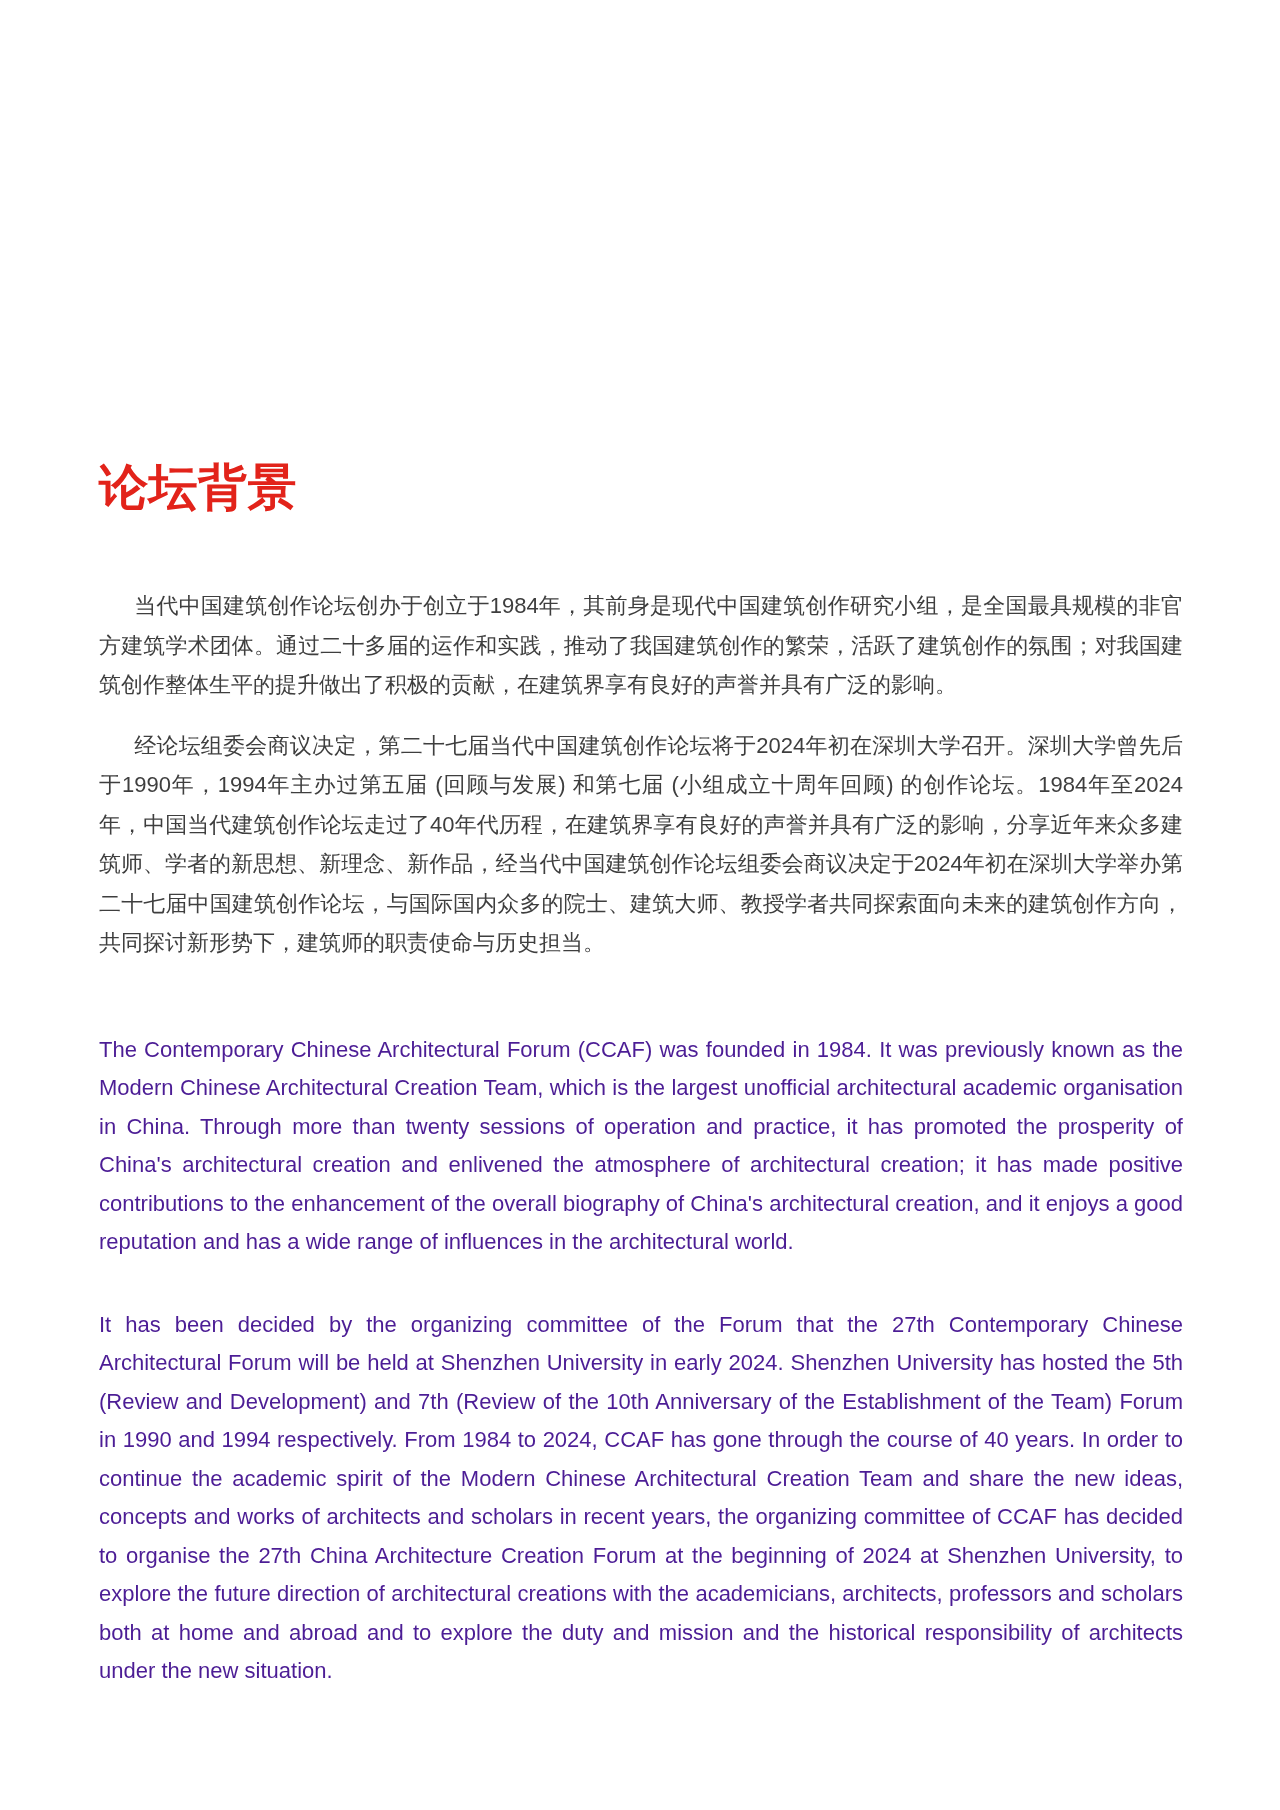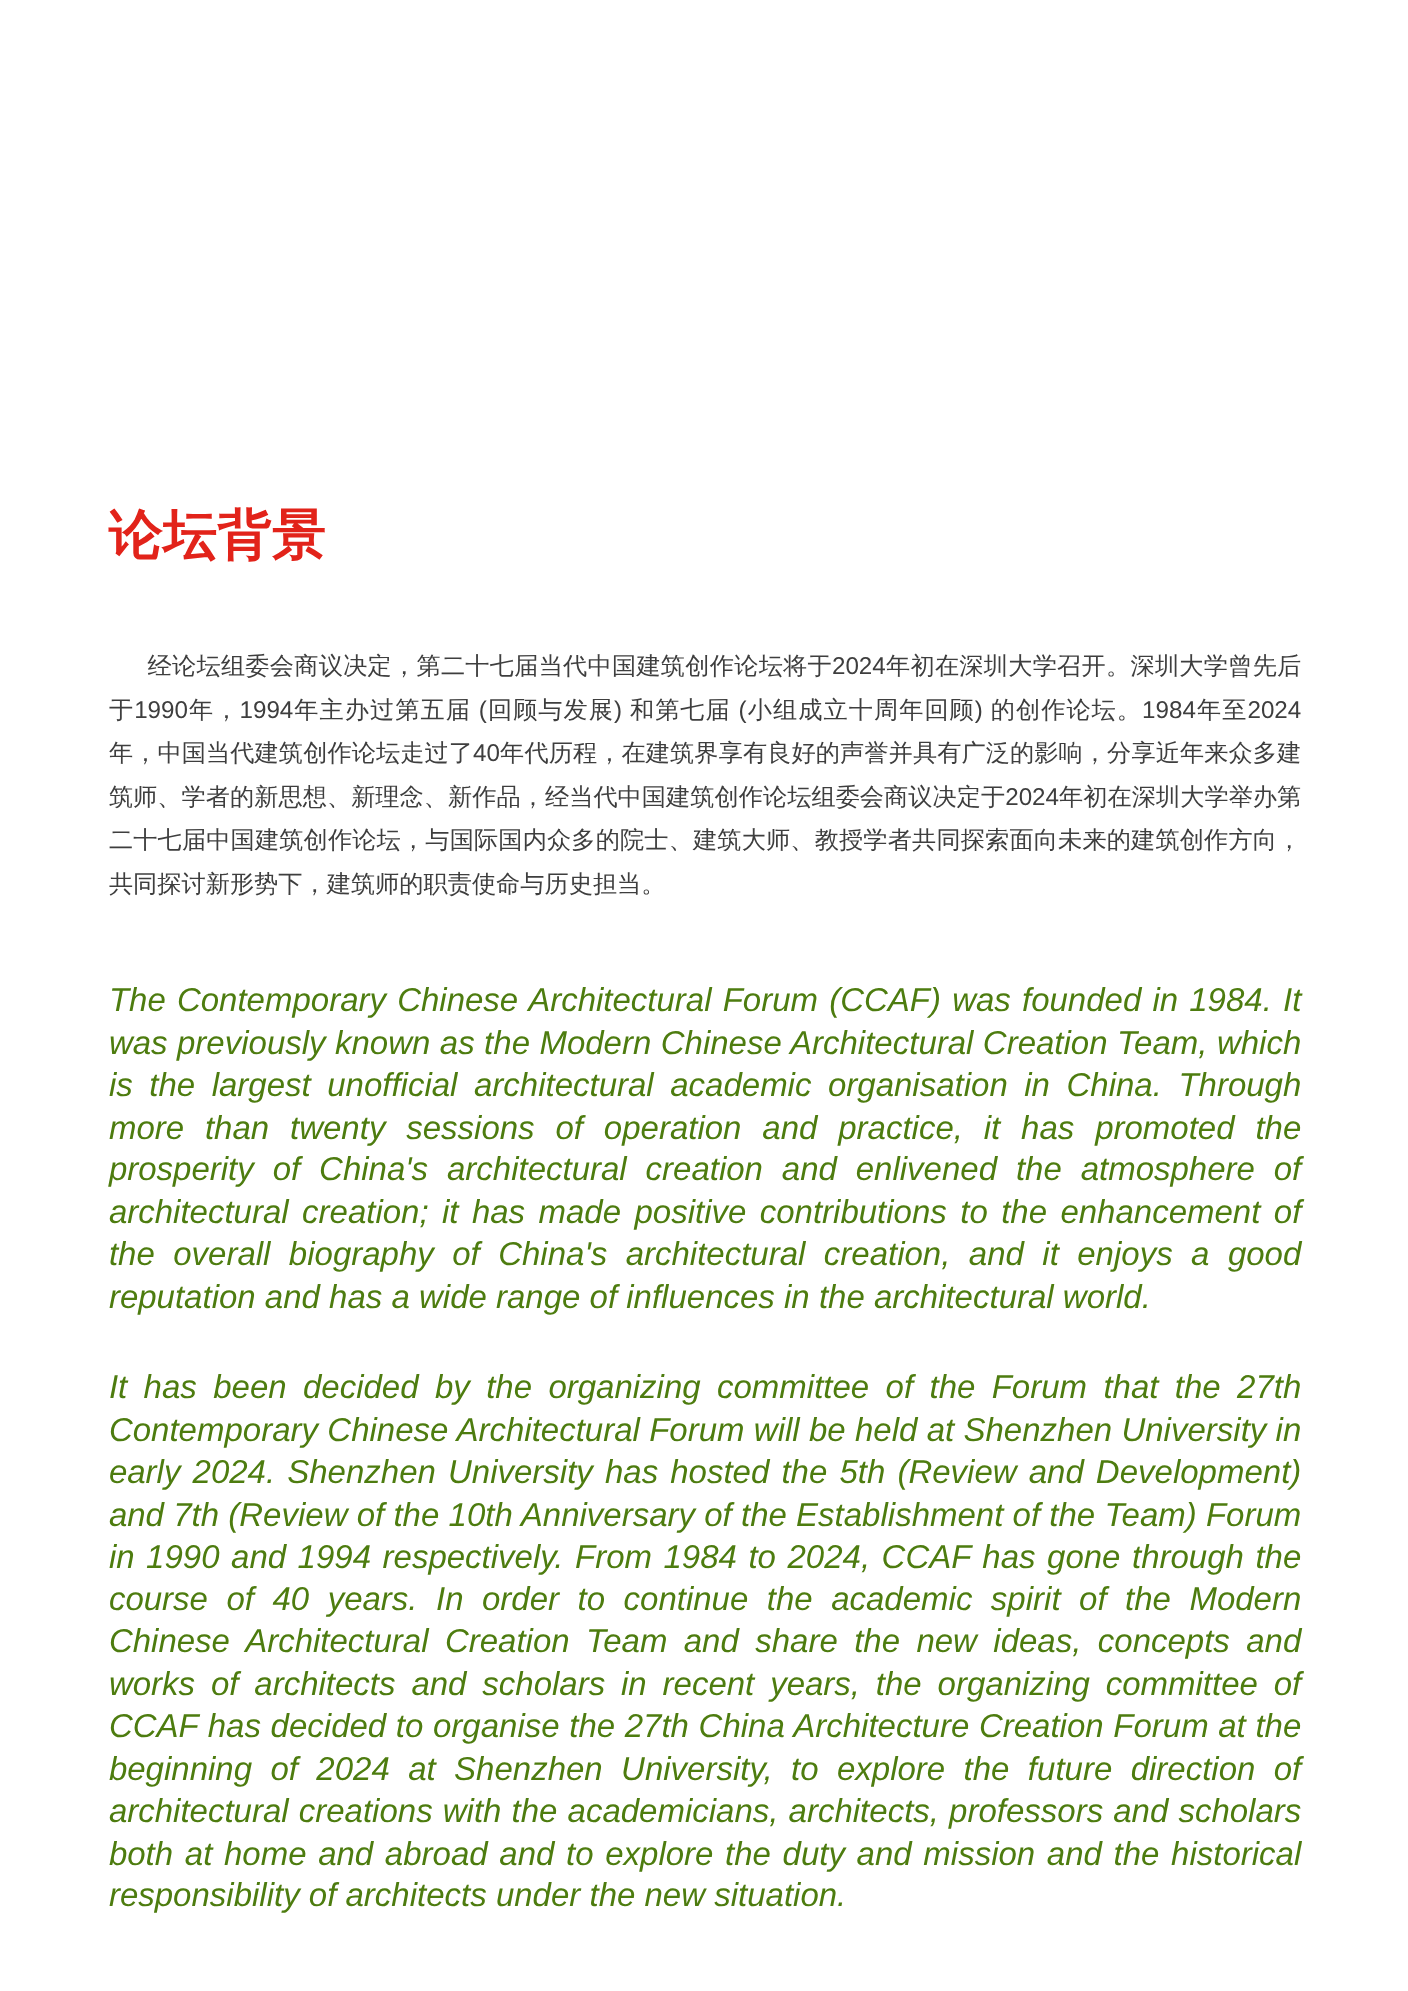--- a/index.html
+++ b/index.html
@@ -48,40 +48,40 @@
     text-indent: 1.6em;
     word-break: break-all;
   }
   .zh-section p:last-child { margin-bottom: 0; }
   
   .en-section {
     margin-top: 68px;
   }
   .en-section p {
     margin: 0 0 44px 0;
-    font-size: 30px;
+    font-size: 22px;
     line-height: 38.5px;
-    color: #4d7c0f;
+    color: #4c1d95;
     text-align: justify;
-    font-style: italic;
   }
   .en-section p:last-child { margin-bottom: 4px; }
 </style>
 </head>
 <body style="background: rgb(255, 255, 255);">
 
 <div class="page">
 
   <header class="section-header">
     <h1>
       <span class="title-zh">论坛背景</span>
     </h1>
   </header>
 
   <section class="zh-section">
+    <p>当代中国建筑创作论坛创办于创立于1984年，其前身是现代中国建筑创作研究小组，是全国最具规模的非官方建筑学术团体。通过二十多届的运作和实践，推动了我国建筑创作的繁荣，活跃了建筑创作的氛围；对我国建筑创作整体生平的提升做出了积极的贡献，在建筑界享有良好的声誉并具有广泛的影响。</p>
     <p>经论坛组委会商议决定，第二十七届当代中国建筑创作论坛将于2024年初在深圳大学召开。深圳大学曾先后于1990年，1994年主办过第五届 (回顾与发展) 和第七届 (小组成立十周年回顾) 的创作论坛。1984年至2024年，中国当代建筑创作论坛走过了40年代历程，在建筑界享有良好的声誉并具有广泛的影响，分享近年来众多建筑师、学者的新思想、新理念、新作品，经当代中国建筑创作论坛组委会商议决定于2024年初在深圳大学举办第二十七届中国建筑创作论坛，与国际国内众多的院士、建筑大师、教授学者共同探索面向未来的建筑创作方向，共同探讨新形势下，建筑师的职责使命与历史担当。</p>
   </section>
 
   <section class="en-section">
     <p>The Contemporary Chinese Architectural Forum (CCAF) was founded in 1984. It was previously known as the Modern Chinese Architectural Creation Team, which is the largest unofficial architectural academic organisation in China. Through more than twenty sessions of operation and practice, it has promoted the prosperity of China's architectural creation and enlivened the atmosphere of architectural creation; it has made positive contributions to the enhancement of the overall biography of China's architectural creation, and it enjoys a good reputation and has a wide range of influences in the architectural world.</p>
     <p>It has been decided by the organizing committee of the Forum that the 27th Contemporary Chinese Architectural Forum will be held at Shenzhen University in early 2024. Shenzhen University has hosted the 5th (Review and Development) and 7th (Review of the 10th Anniversary of the Establishment of the Team) Forum in 1990 and 1994 respectively. From 1984 to 2024, CCAF has gone through the course of 40 years. In order to continue the academic spirit of the Modern Chinese Architectural Creation Team and share the new ideas, concepts and works of architects and scholars in recent years, the organizing committee of CCAF has decided to organise the 27th China Architecture Creation Forum at the beginning of 2024 at Shenzhen University, to explore the future direction of architectural creations with the academicians, architects, professors and scholars both at home and abroad and to explore the duty and mission and the historical responsibility of architects under the new situation.</p>
   </section>
 
 </div>
 

